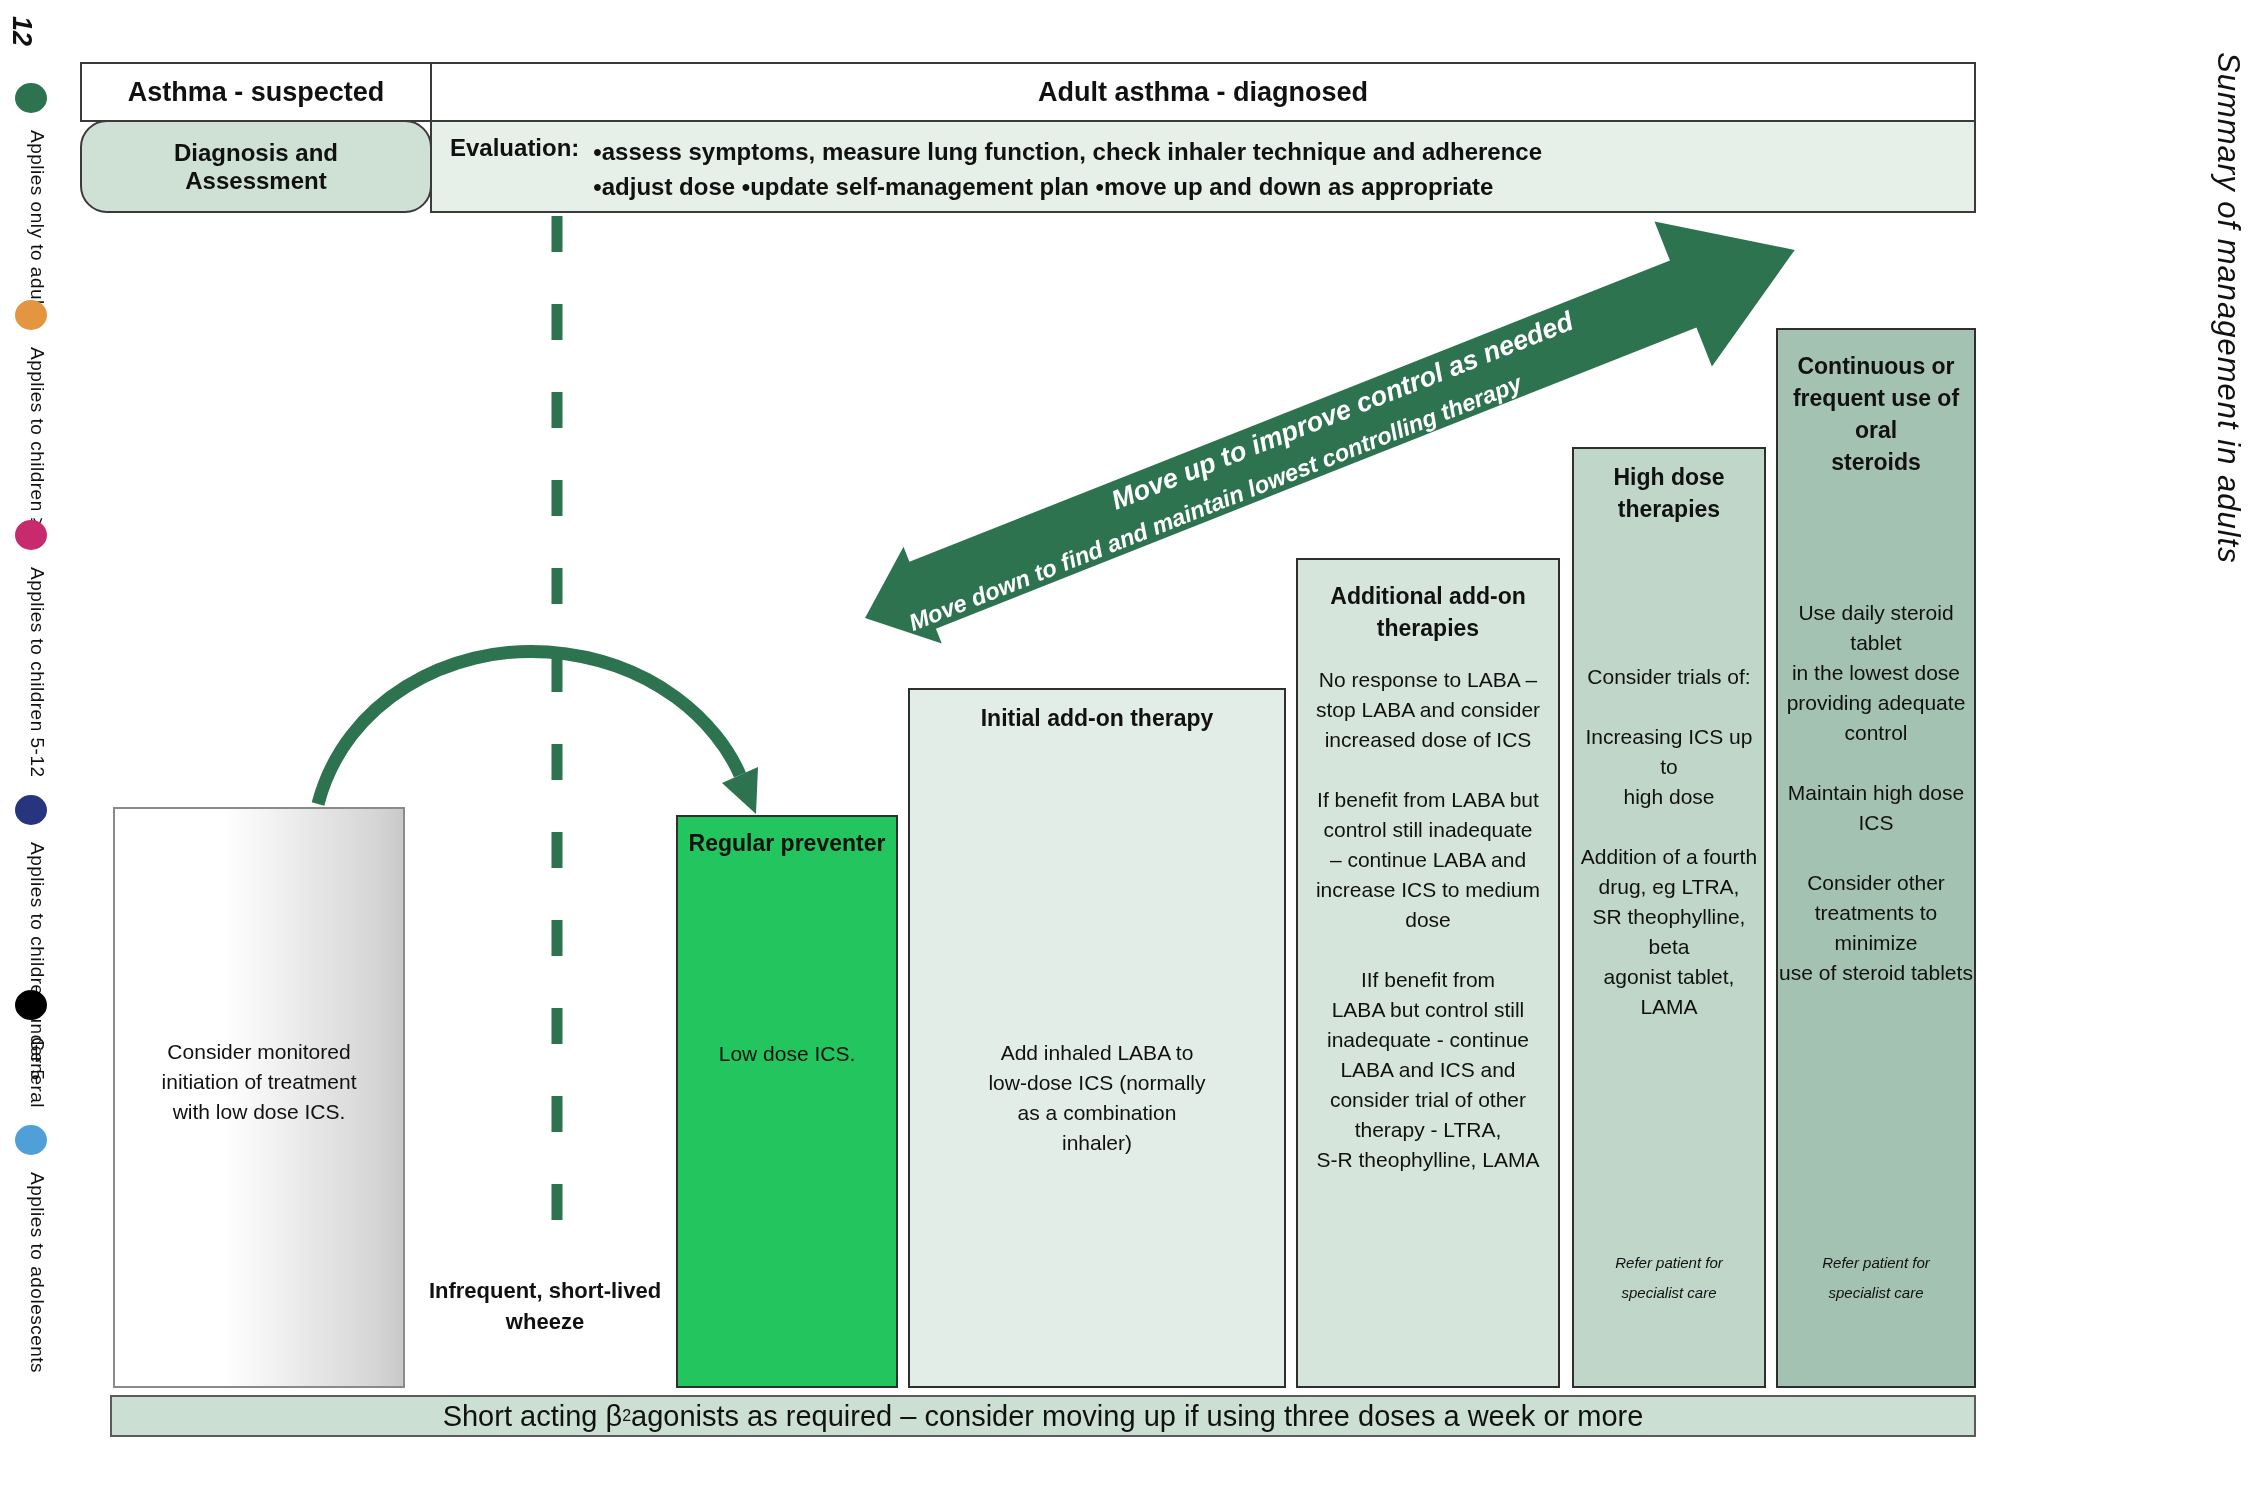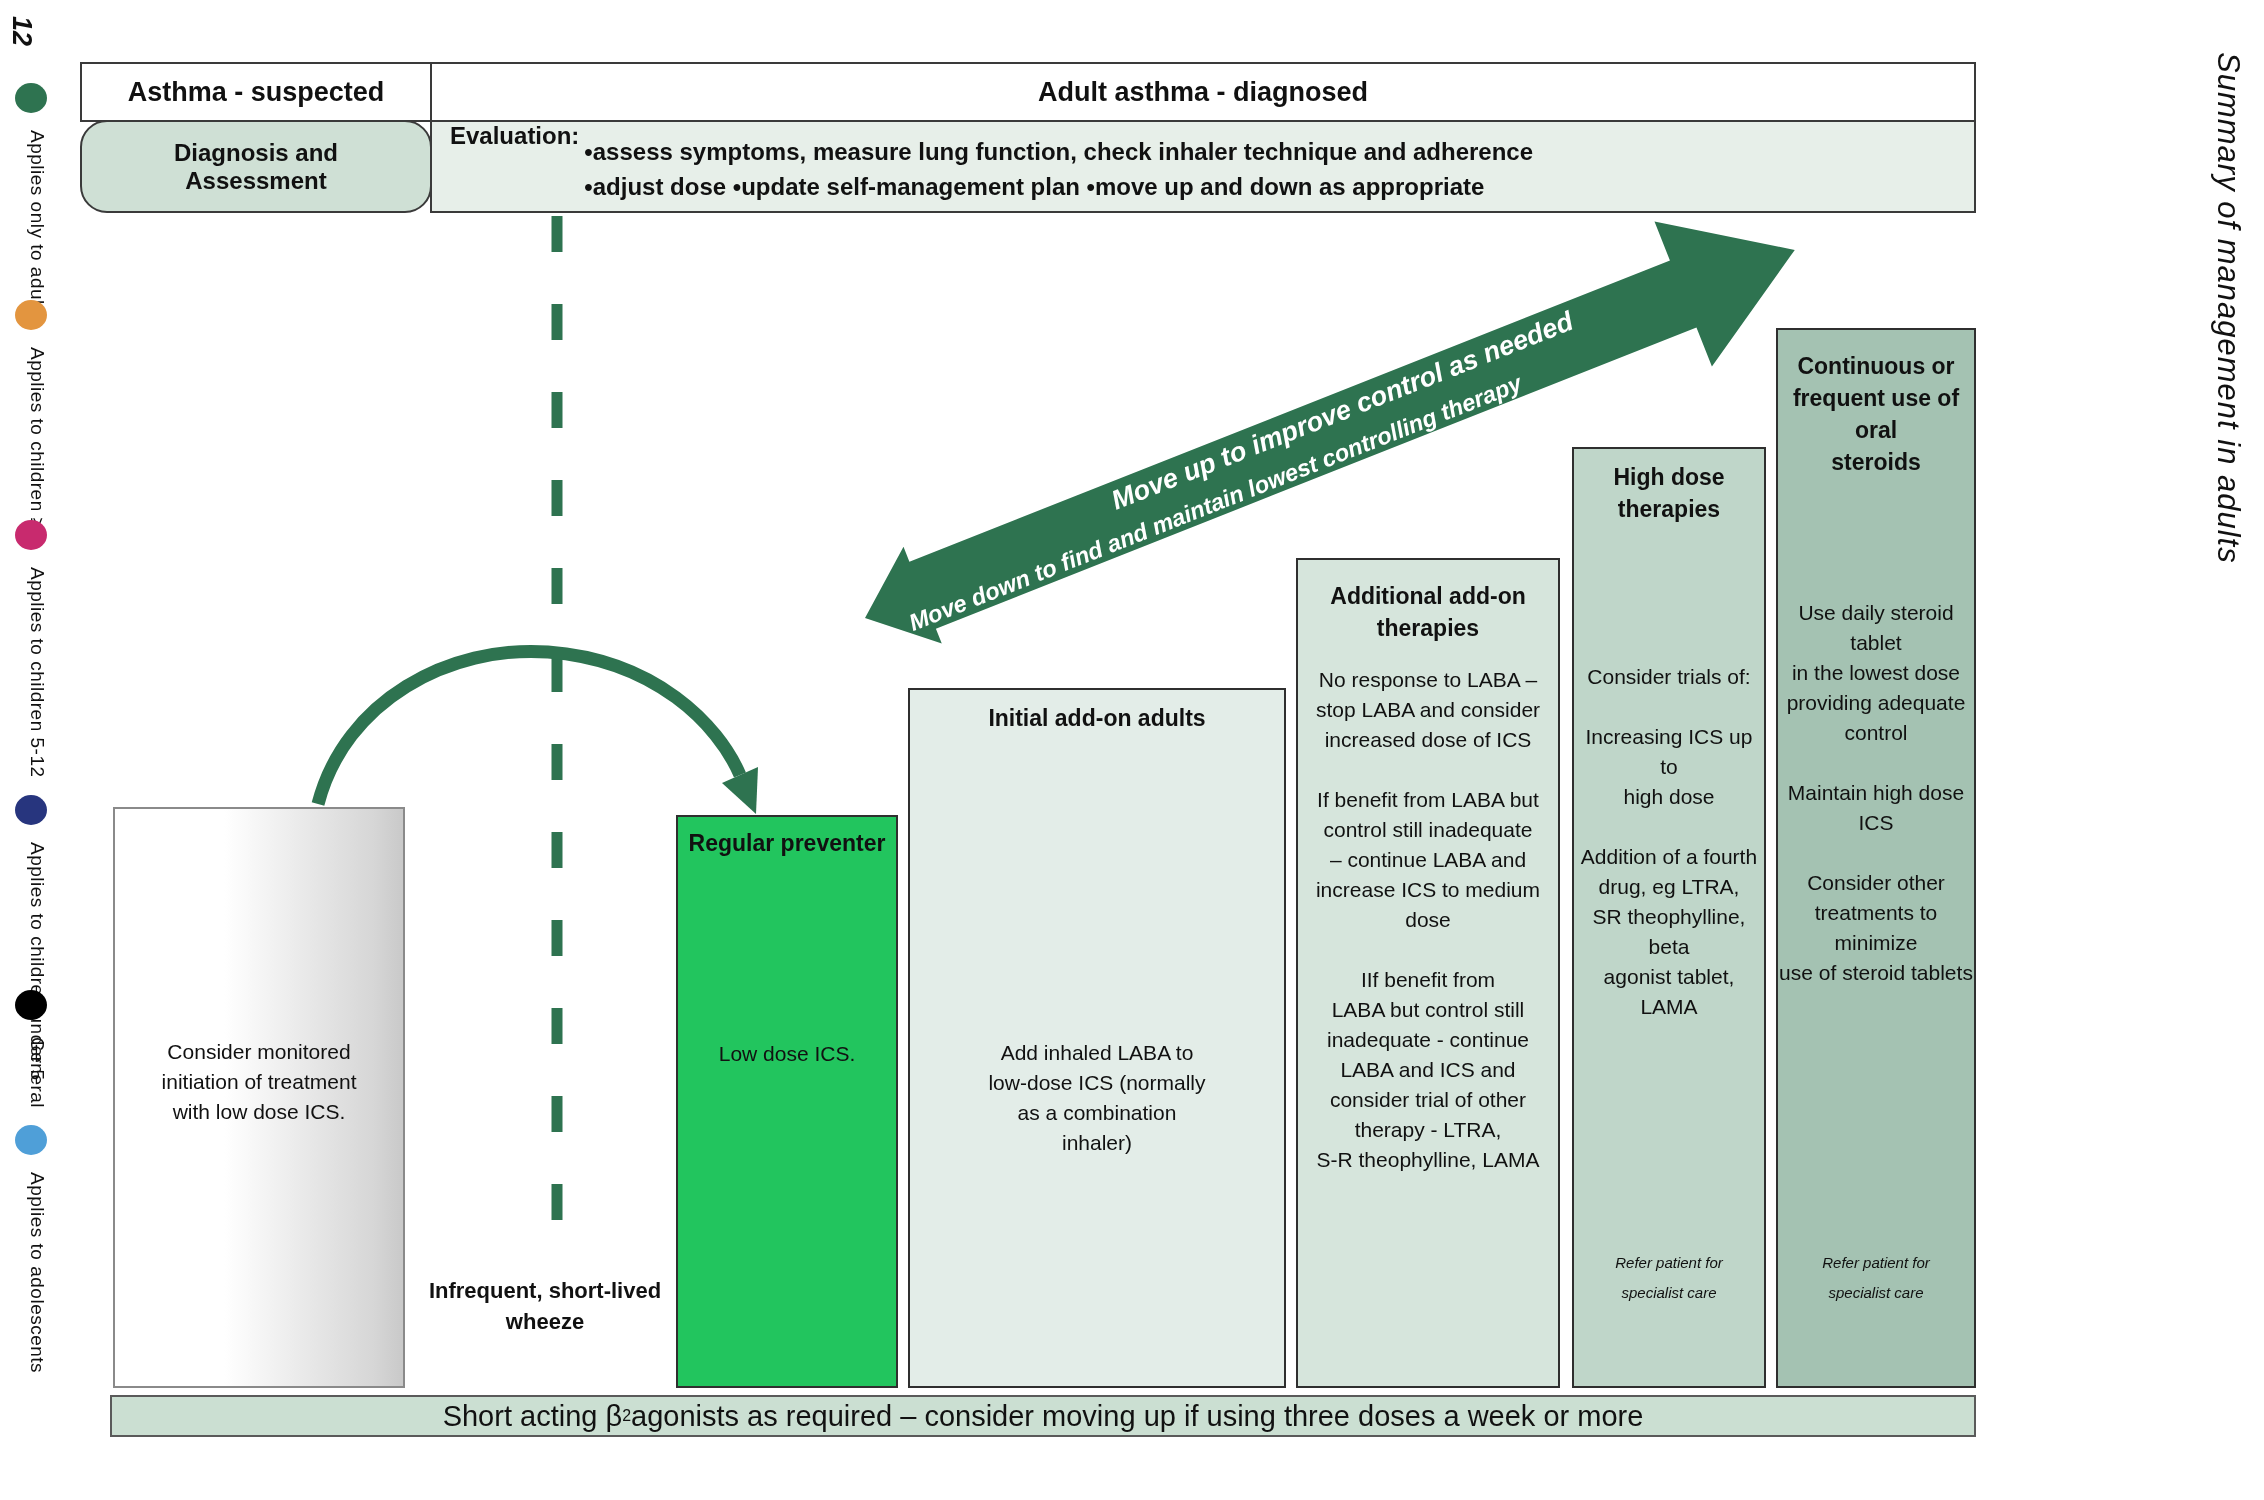--- a/index.html
+++ b/index.html
@@ -20,21 +20,21 @@
   .side-title{left:2210px;top:52px;writing-mode:vertical-rl;font-style:italic;
               font-size:31px;letter-spacing:1px;}
 
   
   .cell{border:2px solid #3a3a3a;box-sizing:border-box;display:flex;
         align-items:center;justify-content:center;}
   .r1{top:62px;height:60px;background:#fff;font-weight:bold;font-size:27px;}
   .r2{top:120px;height:93px;font-weight:bold;font-size:24px;}
   .r2a{background:#cfe0d5;border-radius:27px;}
   .r2b{background:#e7efe9;justify-content:flex-start;}
-  .eval-label{margin:0 5px 0 18px;align-self:flex-start;}
+  .eval-label{margin:0 14px 0 18px;align-self:flex-start;padding-top:12px;}
   .eval-lines{padding-top:12px;line-height:35px;}
 
   
   .step{box-sizing:border-box;border:2px solid #2f2f2f;}
   .step .title{position:absolute;left:0;right:0;font-weight:bold;font-size:23px;
                line-height:32px;}
   .step .body{position:absolute;left:0;right:0;font-size:21px;line-height:30px;}
   .step .note{position:absolute;left:0;right:0;bottom:78px;font-style:italic;
               font-size:15px;line-height:30px;}
   #box1{left:113px;top:807px;width:292px;height:581px;border:2px solid #8a8a8a;
@@ -113,21 +113,21 @@
 </div>
 <div class="abs wheeze-label pre center">Infrequent, short-lived
 wheeze</div>
 
 <div id="box2" class="abs step">
   <div class="title pre center" style="top:10px;">Regular preventer</div>
   <div class="body pre center" style="top:222px;">Low dose ICS.</div>
 </div>
 
 <div id="box3" class="abs step">
-  <div class="title pre center" style="top:12px;">Initial add-on adults</div>
+  <div class="title pre center" style="top:12px;">Initial add-on therapy</div>
   <div class="body pre center" style="top:348px;">Add inhaled LABA to
 low-dose ICS (normally
 as a combination
 inhaler)</div>
 </div>
 
 <div id="box4" class="abs step">
   <div class="title pre center" style="top:20px;">Additional add-on
 therapies</div>
   <div class="body pre center" style="top:105px;text-align:center;">No response to LABA –

